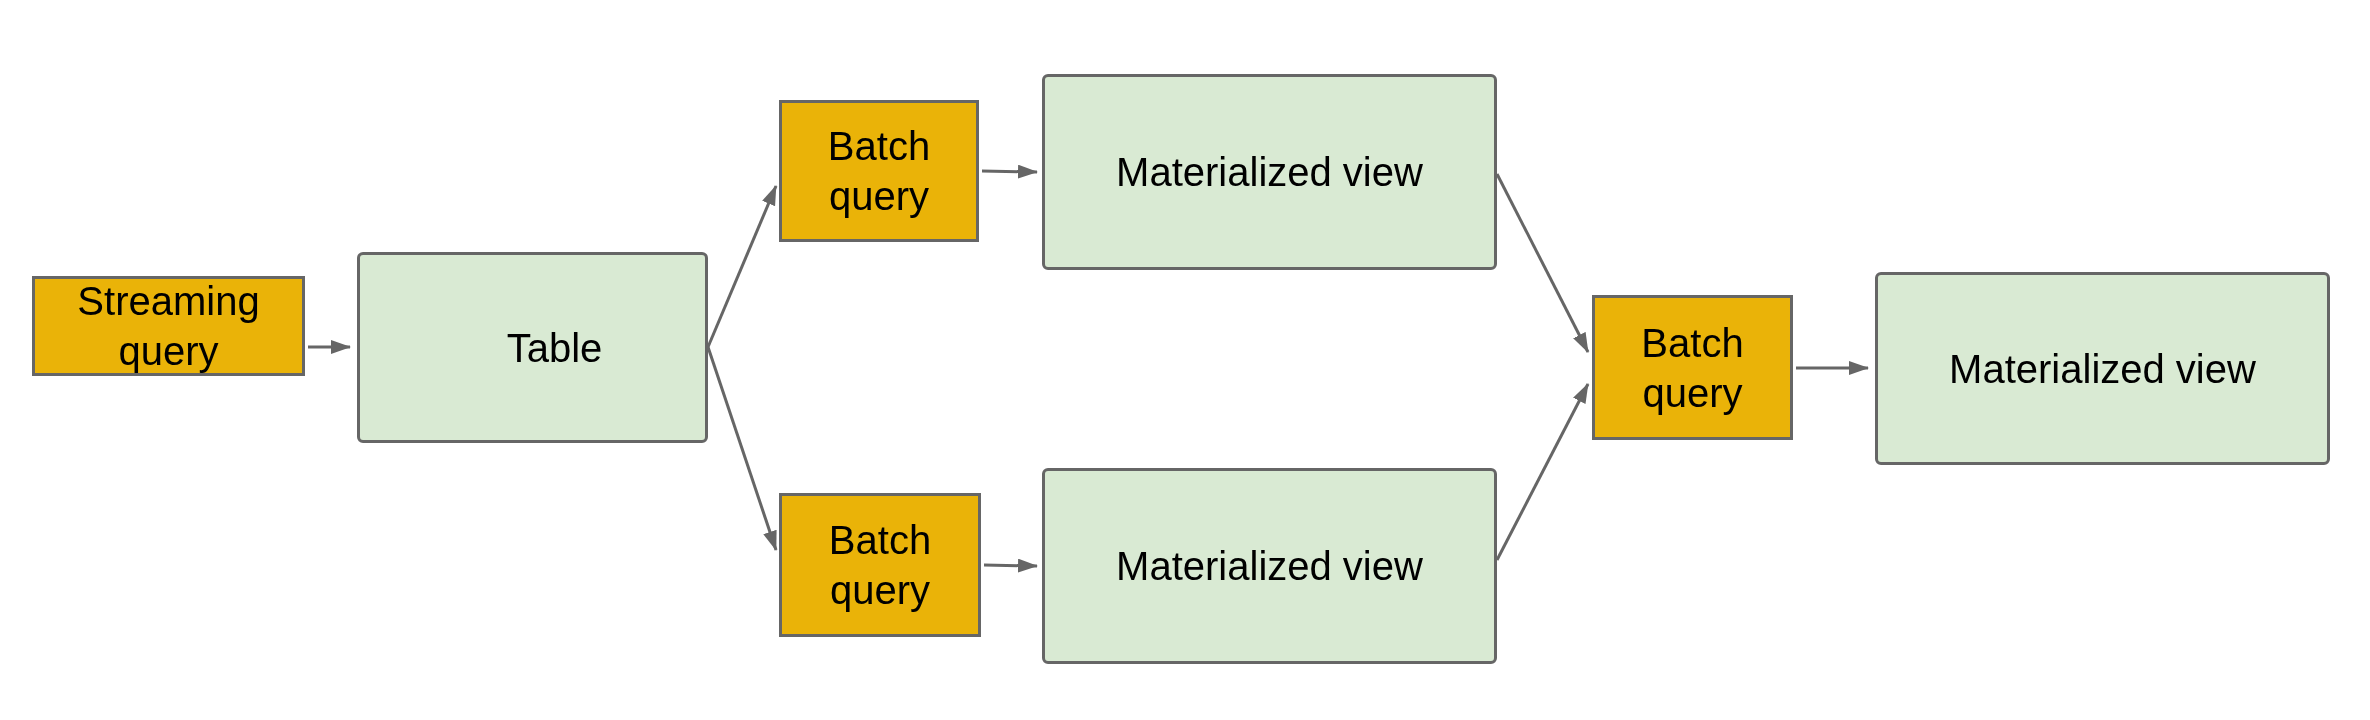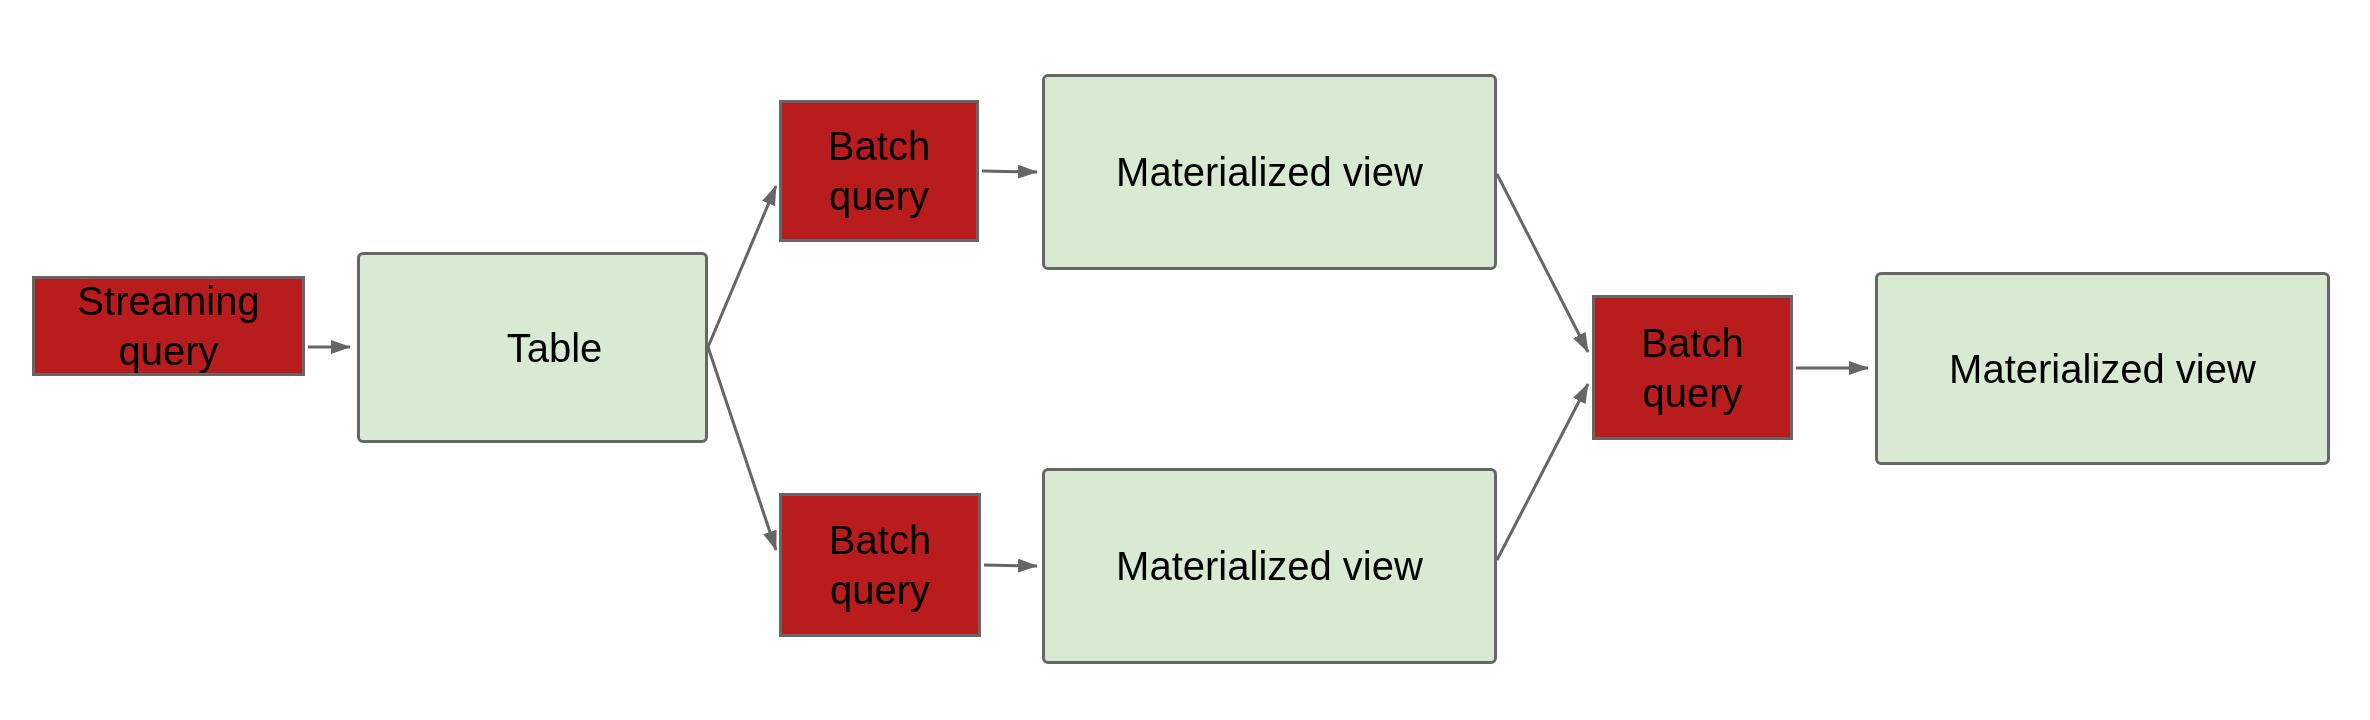--- a/index.html
+++ b/index.html
@@ -34,21 +34,21 @@
     text-align: center;
     border: 3px solid #666666;
     color: #000000;
   }
   .node .label {
     font-size: 40px;
     line-height: 50px;
     white-space: pre-line;
   }
   .shape-rect {
-    background: #b91c1c;
+    background: #eab308;
     border-radius: 0;
   }
   .shape-rounded {
     background: #D9EAD3;
     border-radius: 6px;
   }
 </style>
 </head>
 <body>
 

